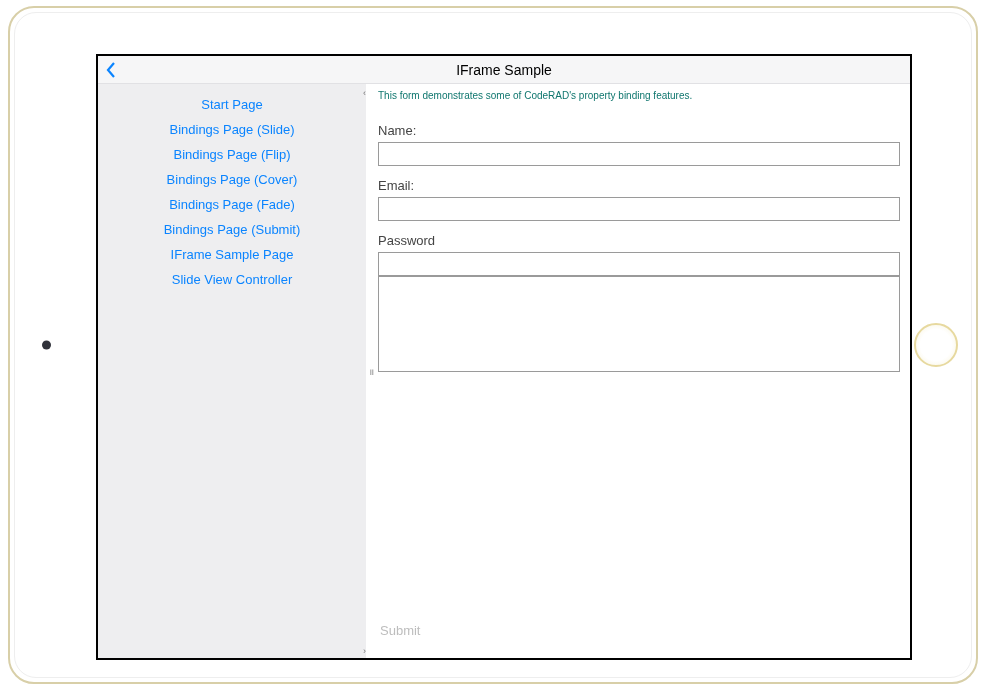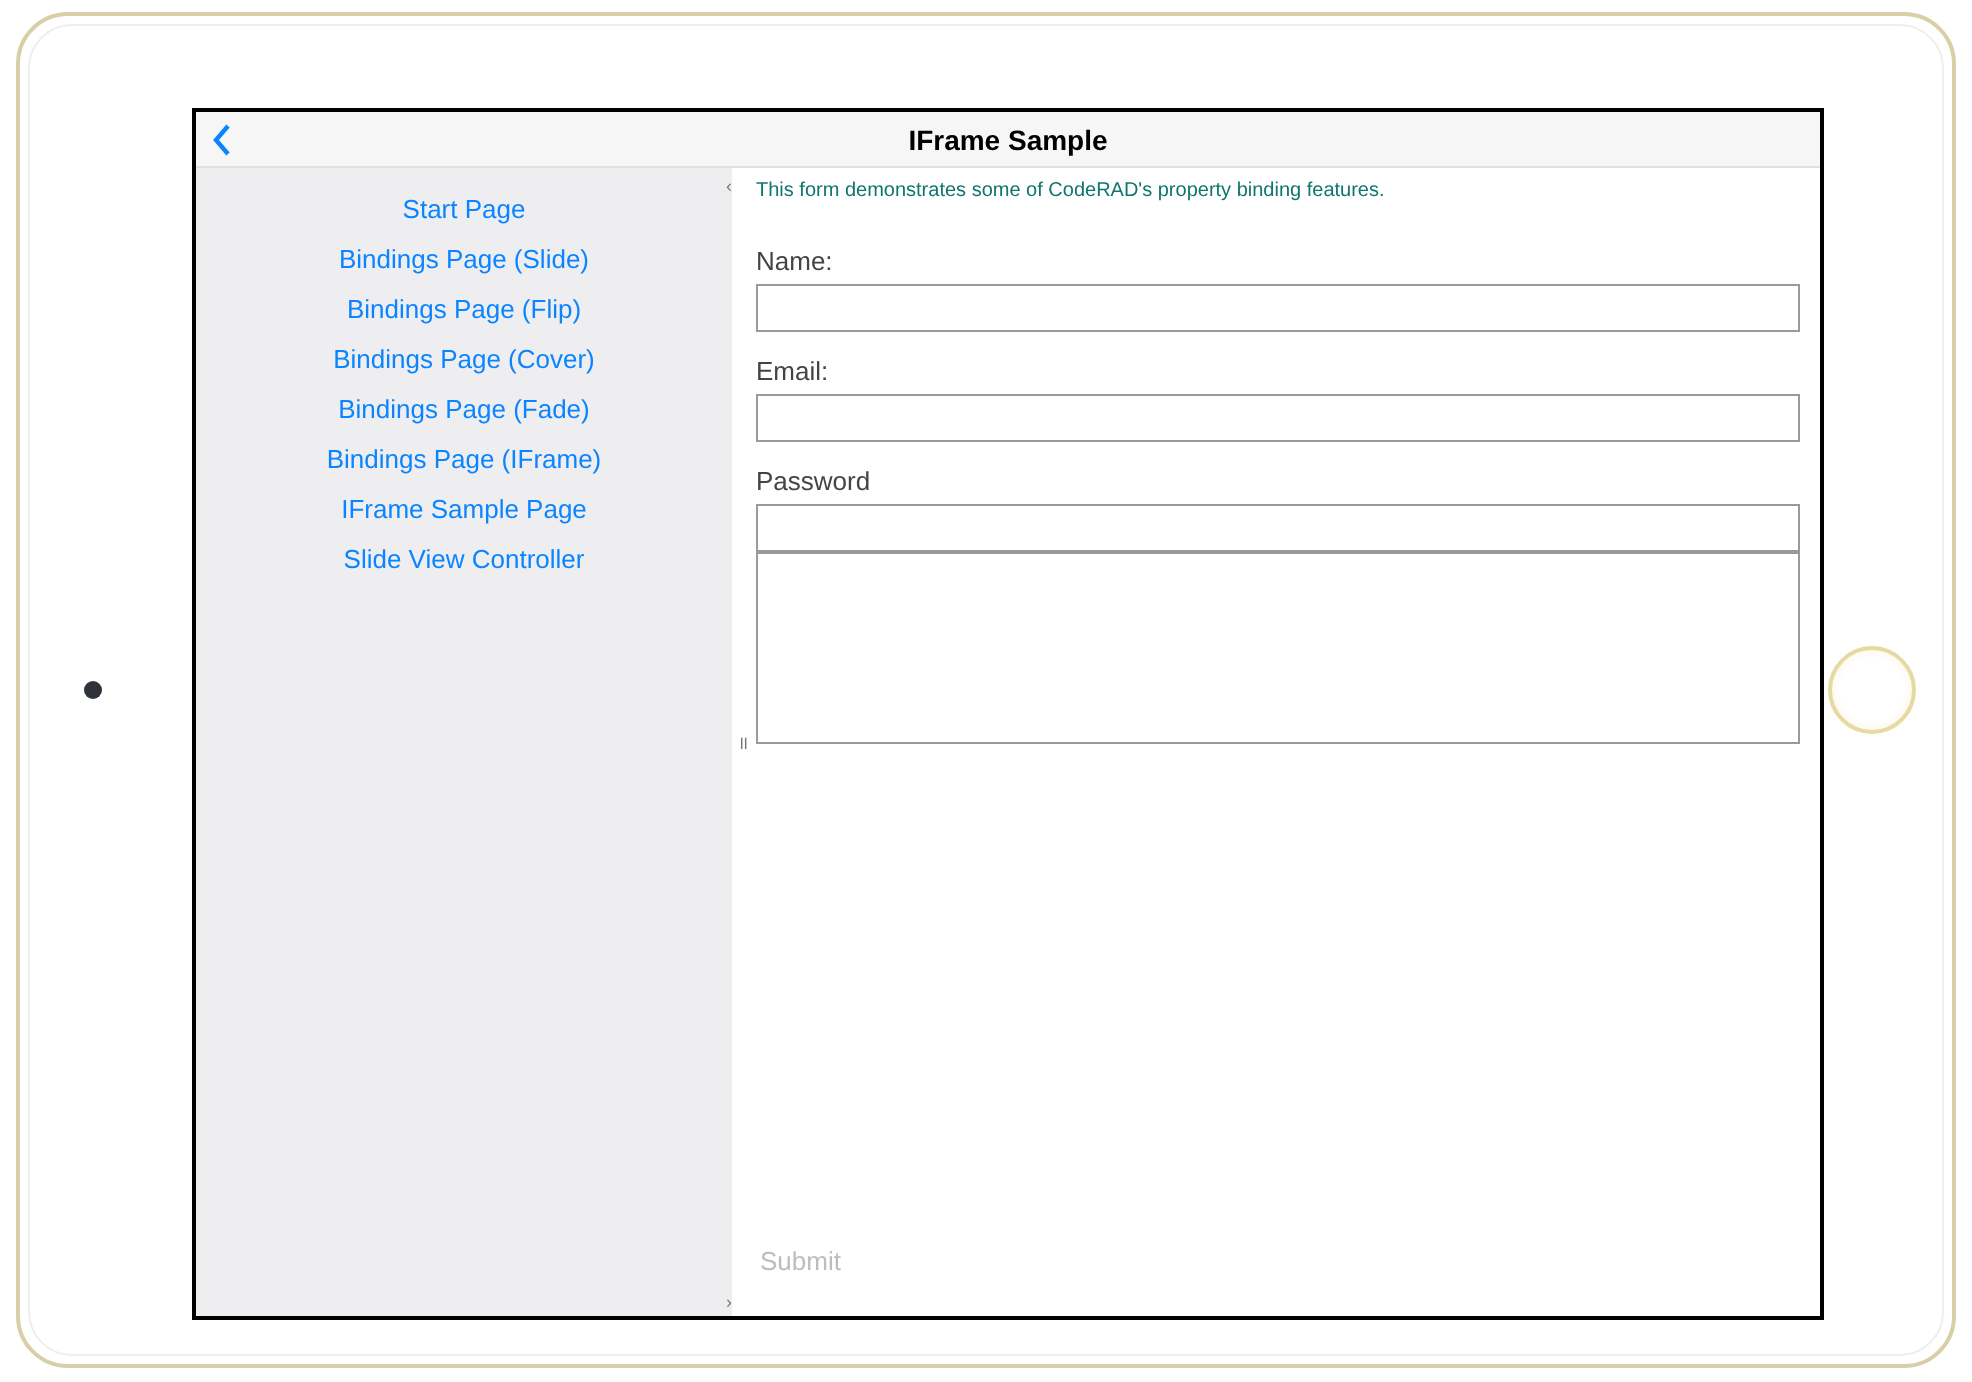--- a/index.html
+++ b/index.html
@@ -29,21 +29,21 @@
     .titlebar {
       height: 28px; background: #f6f6f7; border-bottom: 1px solid #e1e1e4;
       display: flex; align-items: center; position: relative;
     }
     .back {
       position: absolute; left: 4px; top: 50%; transform: translateY(-50%);
       width: 18px; height: 18px; display: flex; align-items: center; justify-content: center;
       cursor: pointer;
     }
     .back svg { width: 10px; height: 16px; stroke: #0a84ff; stroke-width: 2.2; fill: none; }
-    .title { flex: 1; text-align: center; font-weight: bold; font-size: 14px; color: #000; }
+    .title { flex: 1; text-align: center; font-weight: normal; font-size: 14px; color: #000; }
 
     .body { display: flex; height: calc(100% - 28px); }
 
     .sidebar {
       width: 268px; height: 100%; background: #eeeef0; position: relative;
       padding-top: 8px;
       display: flex; flex-direction: column; align-items: center;
     }
     .nav-item {
       color: #0a84ff; font-size: 13px; text-align: center; padding: 5px 0;
@@ -94,21 +94,21 @@
     </div>
 
     <div class="body">
 
       <div class="sidebar">
         <div class="nav-item">Start Page</div>
         <div class="nav-item">Bindings Page (Slide)</div>
         <div class="nav-item">Bindings Page (Flip)</div>
         <div class="nav-item">Bindings Page (Cover)</div>
         <div class="nav-item">Bindings Page (Fade)</div>
-        <div class="nav-item">Bindings Page (IFrame)</div>
+        <div class="nav-item">Bindings Page (Submit)</div>
         <div class="nav-item">IFrame Sample Page</div>
         <div class="nav-item">Slide View Controller</div>
       </div>
 
       <div class="split">
         <span class="expand-left">‹</span>
         <span class="handle">॥</span>
         <span class="expand-right">›</span>
       </div>
 

